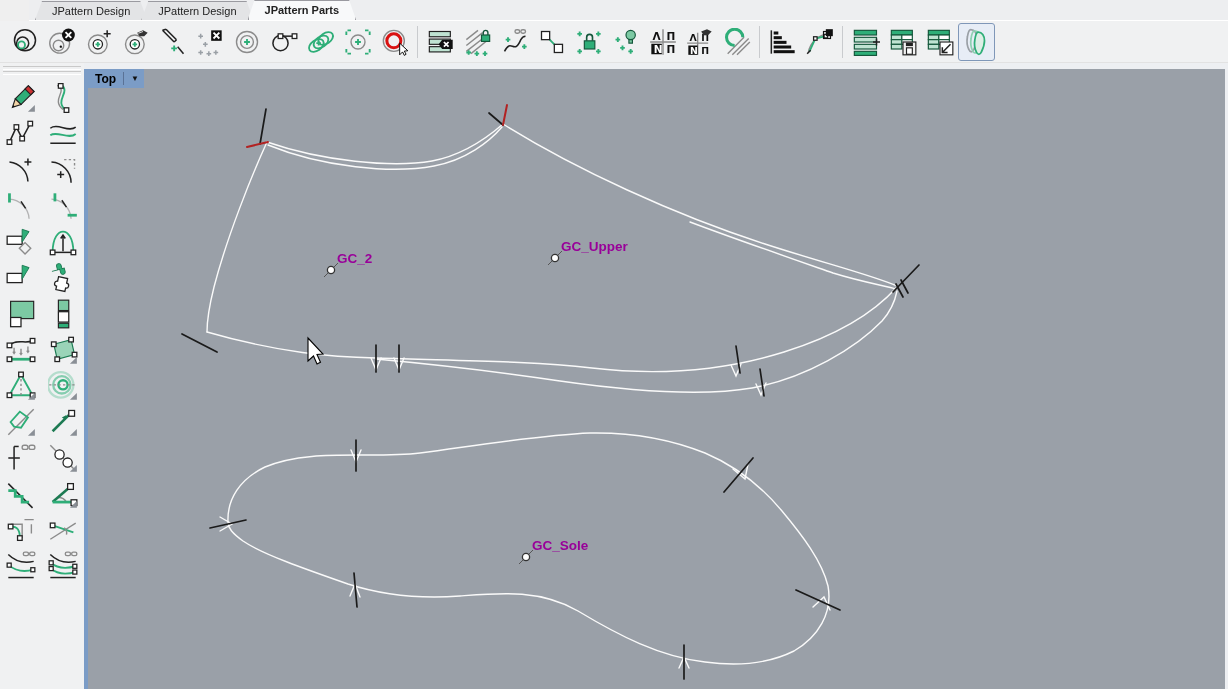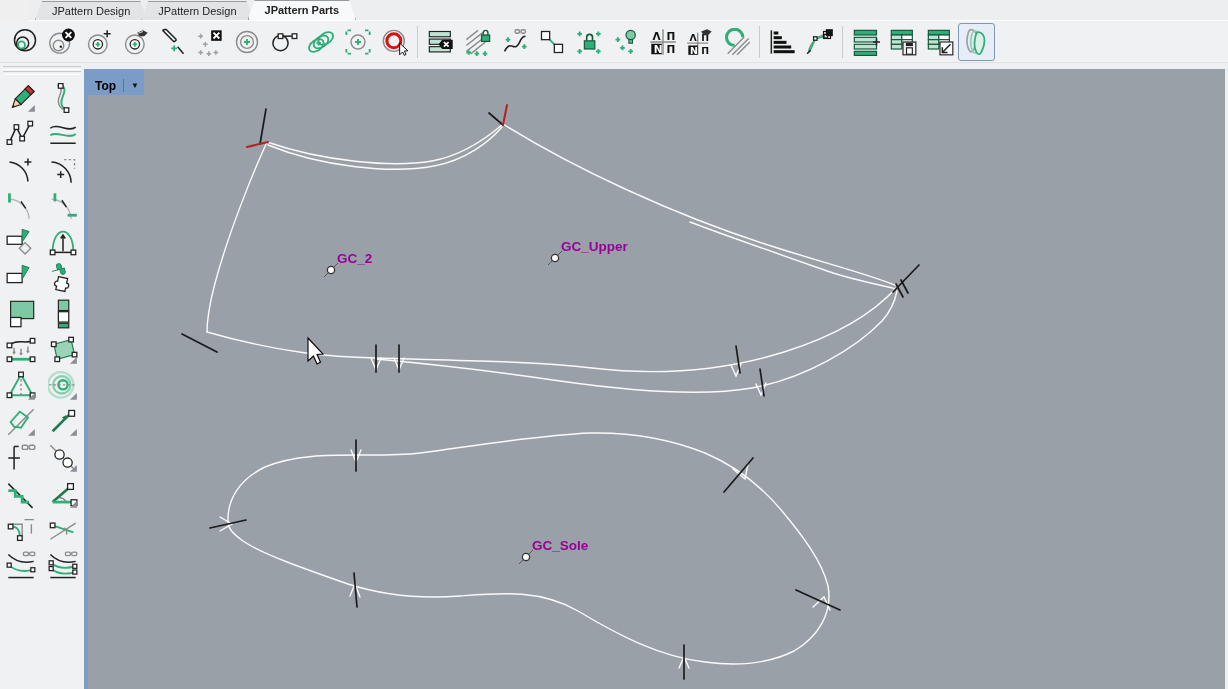--- a/index.html
+++ b/index.html
@@ -21,21 +21,21 @@
   
   .main{display:flex;height:627px;background:#EFEFF1;}
   .sidebar{width:84px;flex:none;background:#F0F1F2;padding-top:2px;}
   .grip{height:2px;border-top:1px solid #c9c9c9;border-bottom:1px solid #ffffff;margin:1px 3px;}
   .palette{display:grid;grid-template-columns:42px 42px;grid-auto-rows:36px;justify-items:center;align-items:center;padding-top:4px;}
   .sbtn{width:38px;height:34px;display:flex;align-items:center;justify-content:center;border:1px solid transparent;border-radius:3px;}
 
   .vwrap{flex:1;position:relative;background:#EDEFF2;}
   .viewport{position:absolute;top:6px;left:0;right:3px;bottom:0;border-left:4px solid #7B9CC6;}
   .vlabel{position:absolute;top:0;left:0;z-index:5;display:inline-flex;align-items:center;height:19px;
-          background:#7B9CC6;color:#000;font-size:12px;font-weight:bold;padding:7px 2px 0 7px;cursor:default;}
+          background:#7B9CC6;color:#000;font-size:12px;font-weight:bold;padding:0 2px 0 7px;cursor:default;}
   .vlabel .sep{width:1px;height:13px;background:#5a7296;margin:0 4px 0 7px;}
   .vlabel .arr{font-size:8px;padding:0 3px;color:#111;}
   .canvas{position:absolute;inset:0;width:100%;height:100%;display:block;}
 
   
   svg.ic{display:block;}
   .k{stroke:#222;fill:none;stroke-width:1.3px;}
   .kg{stroke:#8b8b8b;fill:none;stroke-width:1.2px;}
   .g{stroke:#2EAE78;fill:none;stroke-width:1.6px;}
   .gth{stroke:#2EAE78;fill:none;stroke-width:2.4px;}

